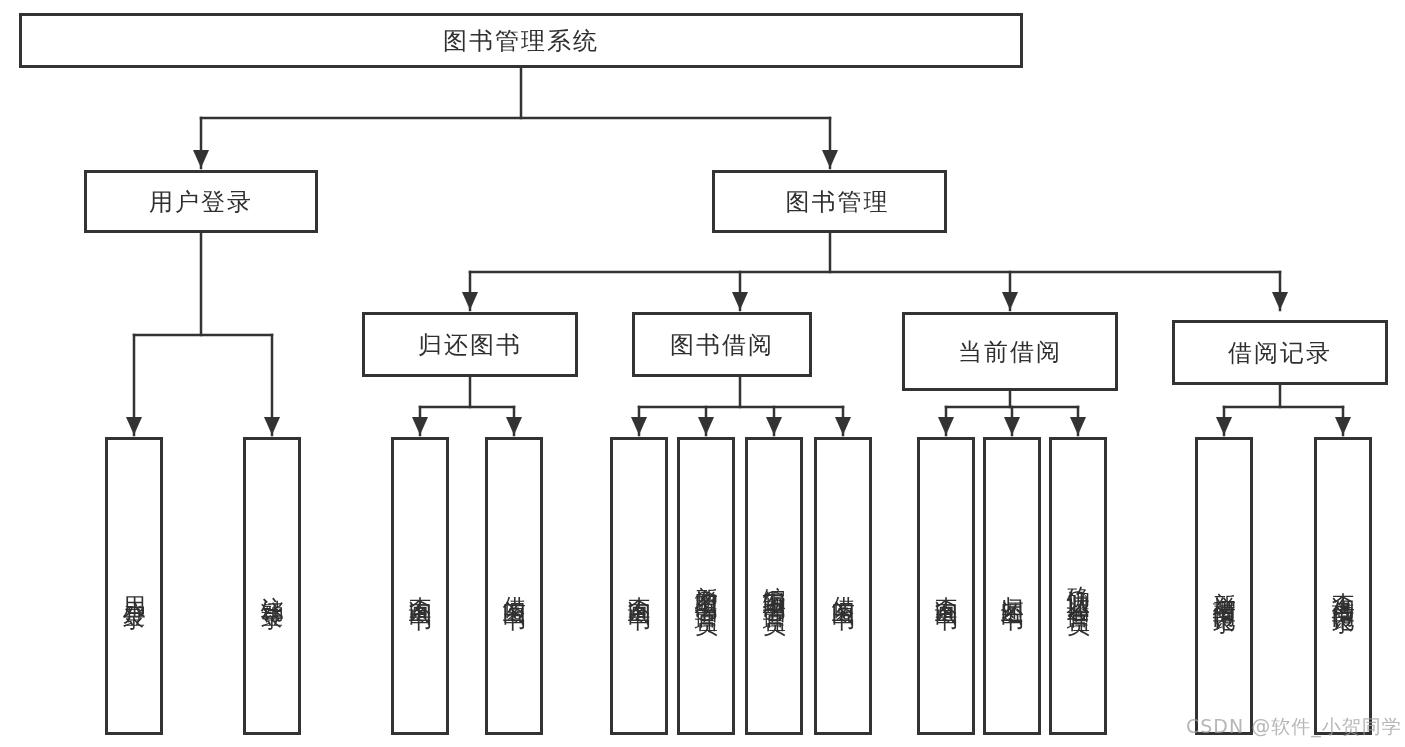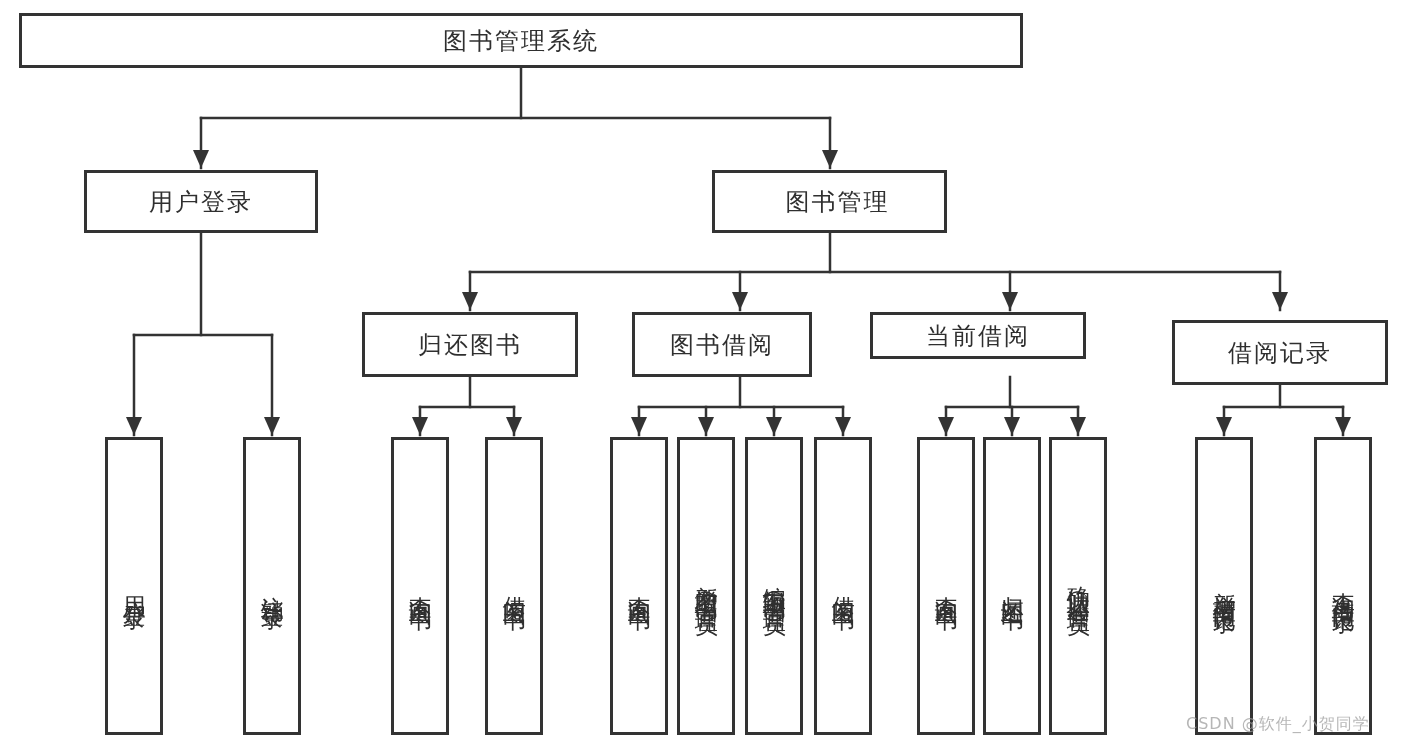--- a/index.html
+++ b/index.html
@@ -29,21 +29,21 @@
     text-orientation: mixed;
     font-size: 23px;
     letter-spacing: 4px;
     line-height: 1.1;
     white-space: nowrap;
   }
   .watermark {
     position: absolute;
     left: 1186px;
     top: 714px;
-    font-size: 16px;
+    font-size: 19px;
     letter-spacing: 1px;
     color: #9e9e9e;
     opacity: 0.75;
     z-index: 3;
     white-space: nowrap;
   }
 </style>
 </head>
 <body>
 
@@ -108,21 +108,21 @@
   <div class="box hbox" style="left:712px; top:170px; width:235px; height:63px;padding-left:16px;">
     <span>图书管理</span>
   </div>
 
   <div class="box hbox" style="left:362px; top:312px; width:216px; height:65px;">
     <span>归还图书</span>
   </div>
   <div class="box hbox" style="left:632px; top:312px; width:180px; height:65px;">
     <span>图书借阅</span>
   </div>
-  <div class="box hbox" style="left:870px; top:312px; width:216px; height:47px;">
+  <div class="box hbox" style="left:902px; top:312px; width:216px; height:79px;">
     <span>当前借阅</span>
   </div>
   <div class="box hbox" style="left:1172px; top:320px; width:216px; height:65px;">
     <span>借阅记录</span>
   </div>
 
   <div class="box vbox" style="left:105px; top:437px; width:58px; height:298px;">
     <span>用户登录</span>
   </div>
   <div class="box vbox" style="left:243px; top:437px; width:58px; height:298px;">

